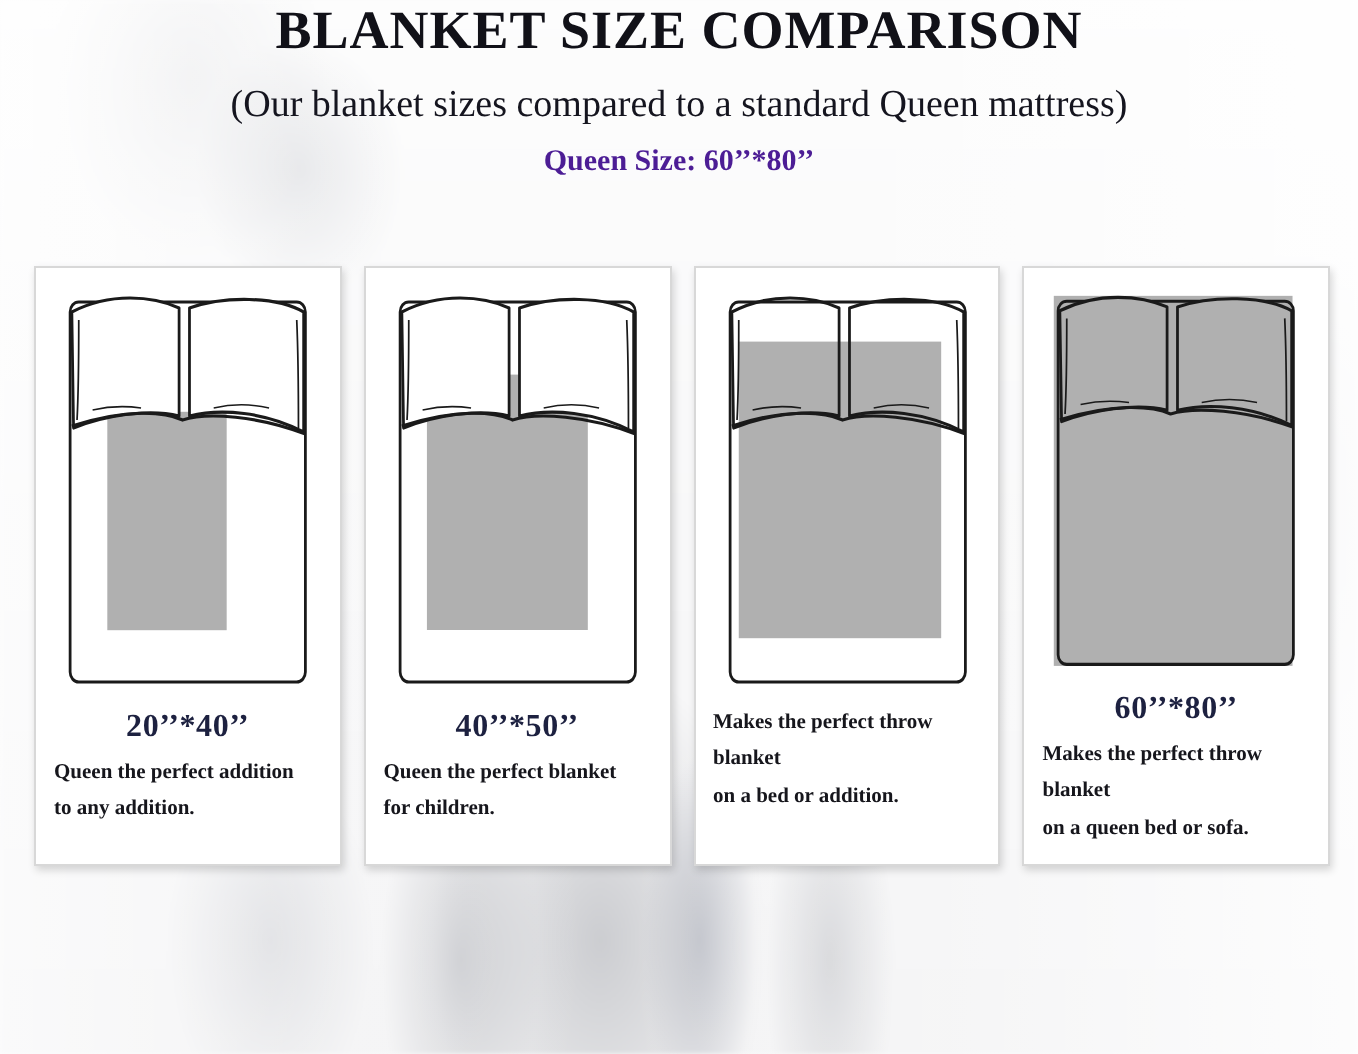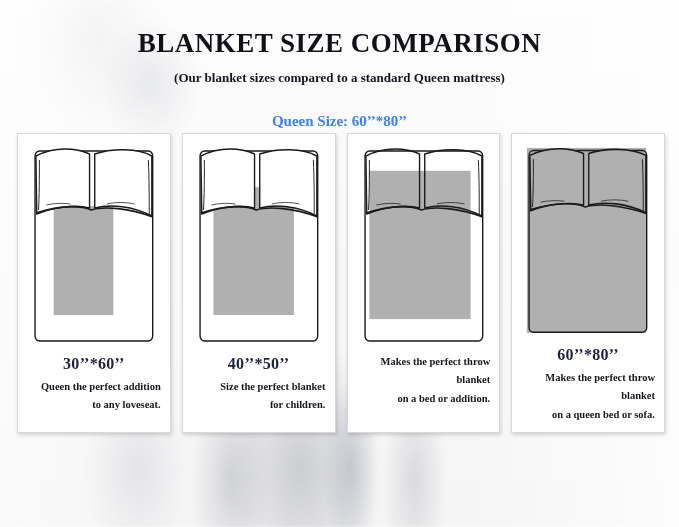--- a/index.html
+++ b/index.html
@@ -32,40 +32,39 @@
     pointer-events:none;
   }
 
   .headings{
     position:absolute;top:0;left:0;right:0;
     text-align:center;
     z-index:3;
   }
   .title{
     margin:0;
-    padding-top:28px;
     font-size:27px;
     letter-spacing:.5px;
     font-weight:700;
     color:#111118;
     font-family:"Liberation Serif",serif;
   }
   .subtitle{
     margin:0;
     padding-top:11px;
-    font-size:13px;
-    font-weight:700;
+    font-size:19px;
+    font-weight:400;
     color:#15151f;
   }
   .queen{
-    margin:18px;
+    margin:0;
     padding-top:9px;
     font-size:15px;
     font-weight:700;
-    color:#3b82f6;
+    color:#4c1d95;
   }
 
   .panels{
     position:absolute;
     top:133px;left:17px;
     width:648px;height:300px;
     display:flex;
     gap:11px;
     z-index:3;
   }
@@ -88,21 +87,21 @@
 
   .size-label{
     text-align:center;
     font-size:16px;
     font-weight:700;
     color:#1d2140;
     margin-top:7px;
     letter-spacing:.3px;
   }
   .desc{
-    text-align:right;
+    text-align:left;
     font-size:10.5px;
     font-weight:700;
     color:#16161c;
     line-height:1.75;
     margin-top:5px;
     padding:0 2px;
   }
 </style>
 </head>
 <body>
@@ -125,44 +124,44 @@
         <rect class="blanket" x="28.5" y="63.9" width="69.0" height="109.2" fill="#b0b0b0"></rect>
         <path d="M8 14 C 30 4, 55 6, 70 12 L 70 66 C 52 62, 26 66, 9 72 Z" fill="#ffffff" stroke="#1a1a1a" stroke-width="1.6" stroke-linejoin="round"></path>
         <path d="M12 18 C 12 38, 12 52, 11 68" fill="none" stroke="#1a1a1a" stroke-width="1"></path>
         <path d="M20 63 C 30 61, 40 61, 48 62" fill="none" stroke="#1a1a1a" stroke-width=".8"></path>
         <path d="M76 12 C 96 6, 126 6, 142 14 L 142 74 C 120 64, 94 62, 76 66 Z" fill="#ffffff" stroke="#1a1a1a" stroke-width="1.6" stroke-linejoin="round"></path>
         <path d="M138 18 C 139 38, 139 56, 139 72" fill="none" stroke="#1a1a1a" stroke-width="1"></path>
         <path d="M90 62 C 100 60, 112 60, 122 62" fill="none" stroke="#1a1a1a" stroke-width=".8"></path>
         <path d="M8 71 C 40 62, 62 64, 72 68 C 86 64, 116 66, 143 75" fill="none" stroke="#1a1a1a" stroke-width="1.6"></path>
       </svg>
     </div>
-    <div class="size-label">30’’*60’’</div>
+    <div class="size-label">20’’*40’’</div>
     <div class="desc">
       <div>Queen the perfect addition</div>
-      <div>to any loveseat.</div>
+      <div>to any addition.</div>
     </div>
   </div>
 
   <div class="panel">
     <div class="bedwrap">
       <svg viewBox="0 0 150 206" preserveAspectRatio="none">
         <rect x="7" y="9" width="136" height="190" rx="5" ry="5" fill="#ffffff" stroke="#1a1a1a" stroke-width="1.6"></rect>
         <rect class="blanket" x="22.5" y="45.3" width="93.0" height="127.7" fill="#b0b0b0"></rect>
         <path d="M8 14 C 30 4, 55 6, 70 12 L 70 66 C 52 62, 26 66, 9 72 Z" fill="#ffffff" stroke="#1a1a1a" stroke-width="1.6" stroke-linejoin="round"></path>
         <path d="M12 18 C 12 38, 12 52, 11 68" fill="none" stroke="#1a1a1a" stroke-width="1"></path>
         <path d="M20 63 C 30 61, 40 61, 48 62" fill="none" stroke="#1a1a1a" stroke-width=".8"></path>
         <path d="M76 12 C 96 6, 126 6, 142 14 L 142 74 C 120 64, 94 62, 76 66 Z" fill="#ffffff" stroke="#1a1a1a" stroke-width="1.6" stroke-linejoin="round"></path>
         <path d="M138 18 C 139 38, 139 56, 139 72" fill="none" stroke="#1a1a1a" stroke-width="1"></path>
         <path d="M90 62 C 100 60, 112 60, 122 62" fill="none" stroke="#1a1a1a" stroke-width=".8"></path>
         <path d="M8 71 C 40 62, 62 64, 72 68 C 86 64, 116 66, 143 75" fill="none" stroke="#1a1a1a" stroke-width="1.6"></path>
       </svg>
     </div>
     <div class="size-label">40’’*50’’</div>
     <div class="desc">
-      <div>Size the perfect blanket</div>
+      <div>Queen the perfect blanket</div>
       <div>for children.</div>
     </div>
   </div>
 
   <div class="panel">
     <div class="bedwrap">
       <svg viewBox="0 0 150 206" preserveAspectRatio="none">
         <rect x="7" y="9" width="136" height="190" rx="5" ry="5" fill="#ffffff" stroke="#1a1a1a" stroke-width="1.6"></rect>
         <rect class="blanket" x="12.0" y="28.8" width="117.0" height="148.3" fill="#b0b0b0"></rect>
         <path d="M8 14 C 30 4, 55 6, 70 12 L 70 66 C 52 62, 26 66, 9 72 Z" fill="none" stroke="#1a1a1a" stroke-width="1.6" stroke-linejoin="round"></path>

